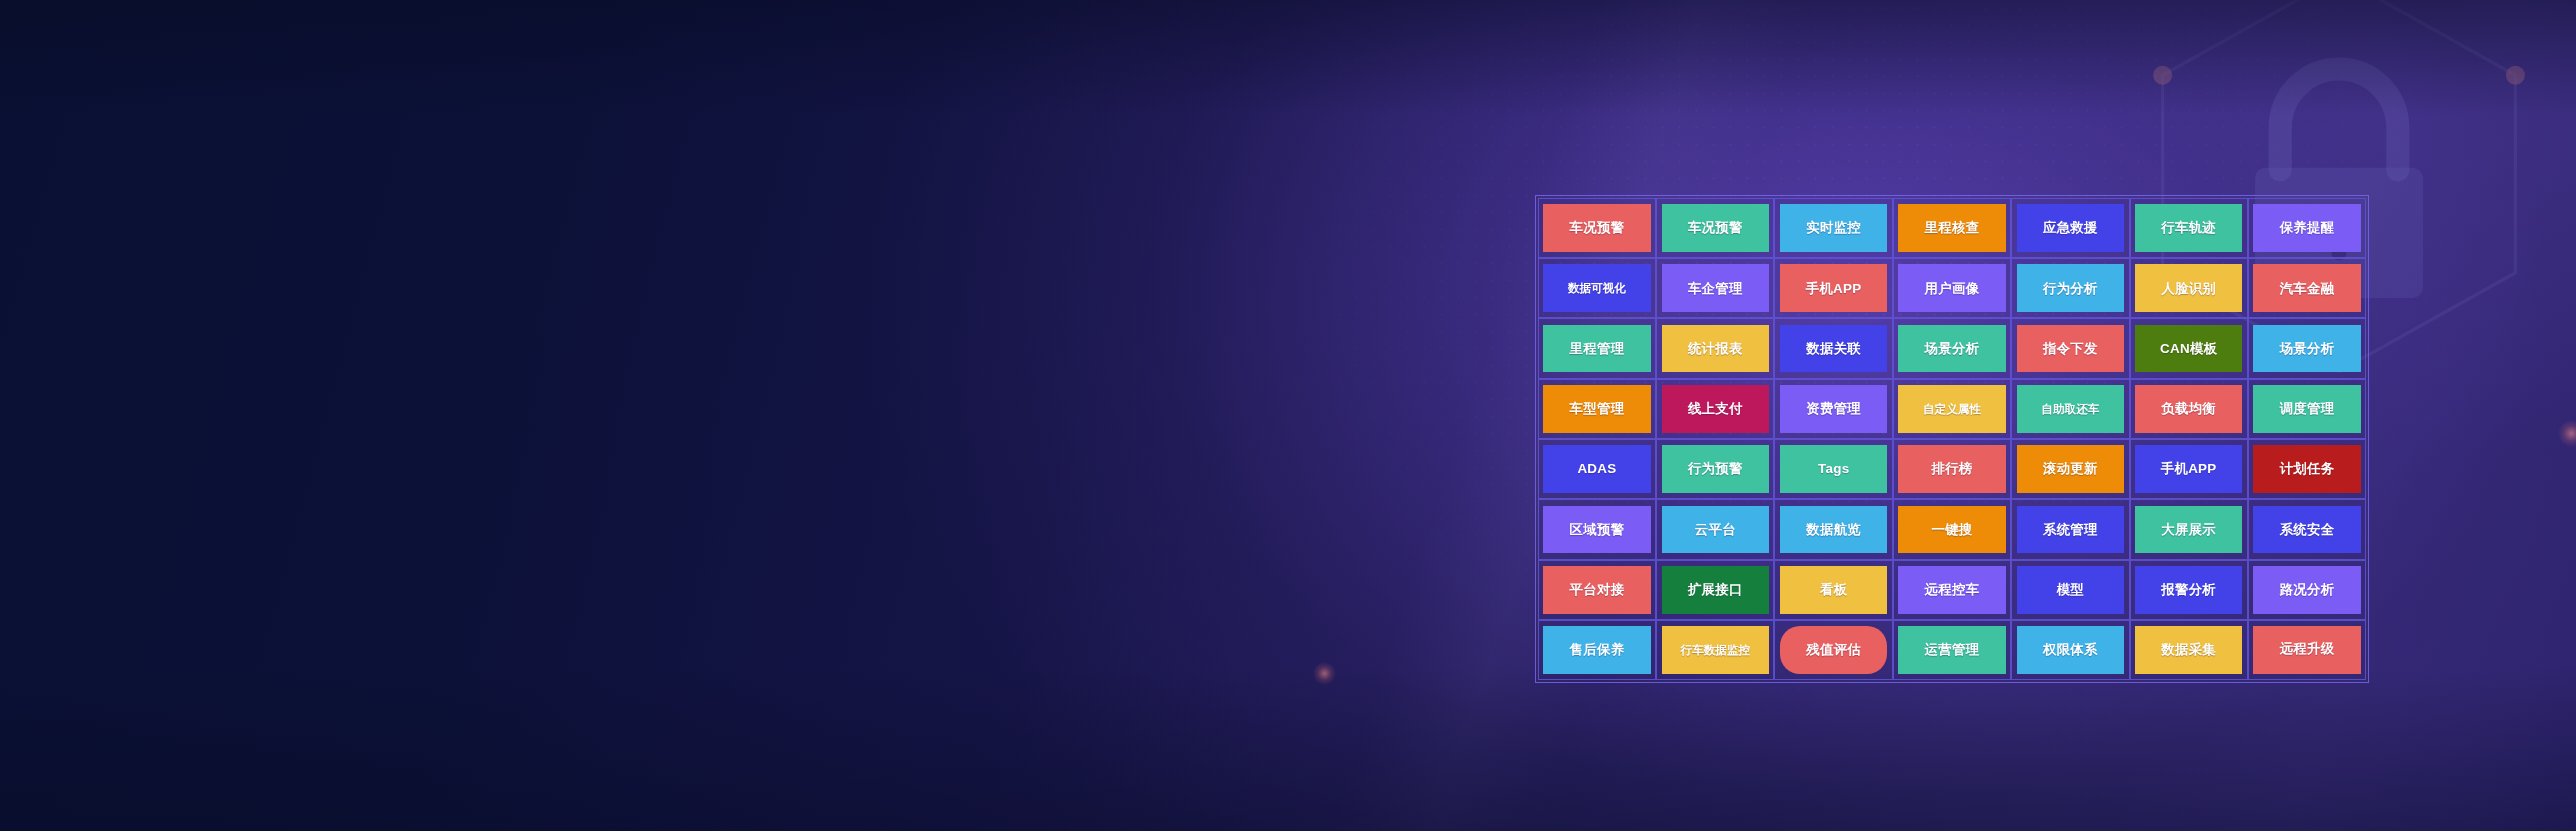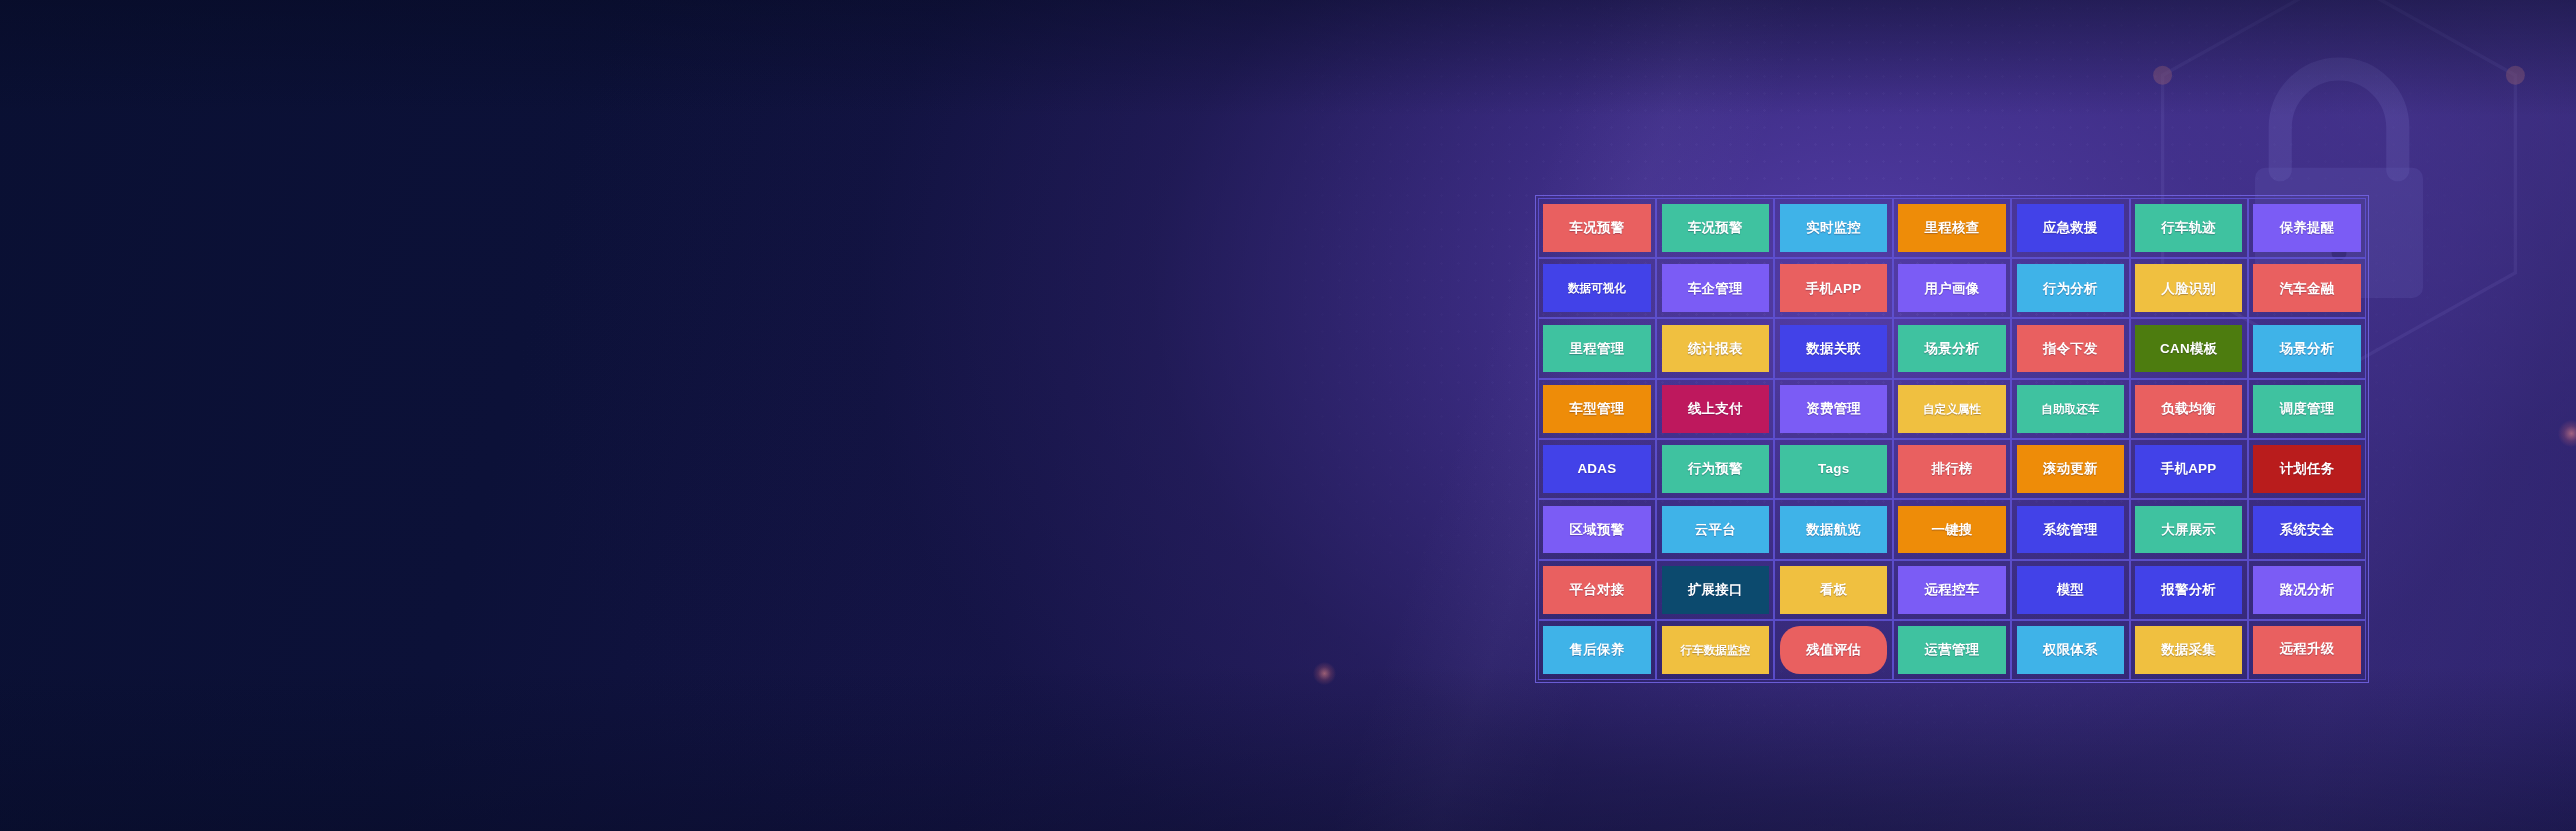--- a/index.html
+++ b/index.html
@@ -290,21 +290,21 @@
     <div class="tag-cell">
       <div class="tag-chip" style="background: rgb(63, 194, 160);">大屏展示</div>
     </div>
     <div class="tag-cell">
       <div class="tag-chip" style="background: rgb(66, 66, 232);">系统安全</div>
     </div>
     <div class="tag-cell">
       <div class="tag-chip" style="background: rgb(233, 96, 96);">平台对接</div>
     </div>
     <div class="tag-cell">
-      <div class="tag-chip" style="background: #0c4a6e;">扩展接口</div>
+      <div class="tag-chip" style="background: #15803d;">扩展接口</div>
     </div>
     <div class="tag-cell">
       <div class="tag-chip" style="background: rgb(240, 192, 64);">看板</div>
     </div>
     <div class="tag-cell">
       <div class="tag-chip" style="background: rgb(123, 92, 245);">远程控车</div>
     </div>
     <div class="tag-cell">
       <div class="tag-chip" style="background: rgb(66, 66, 232);">模型</div>
     </div>

